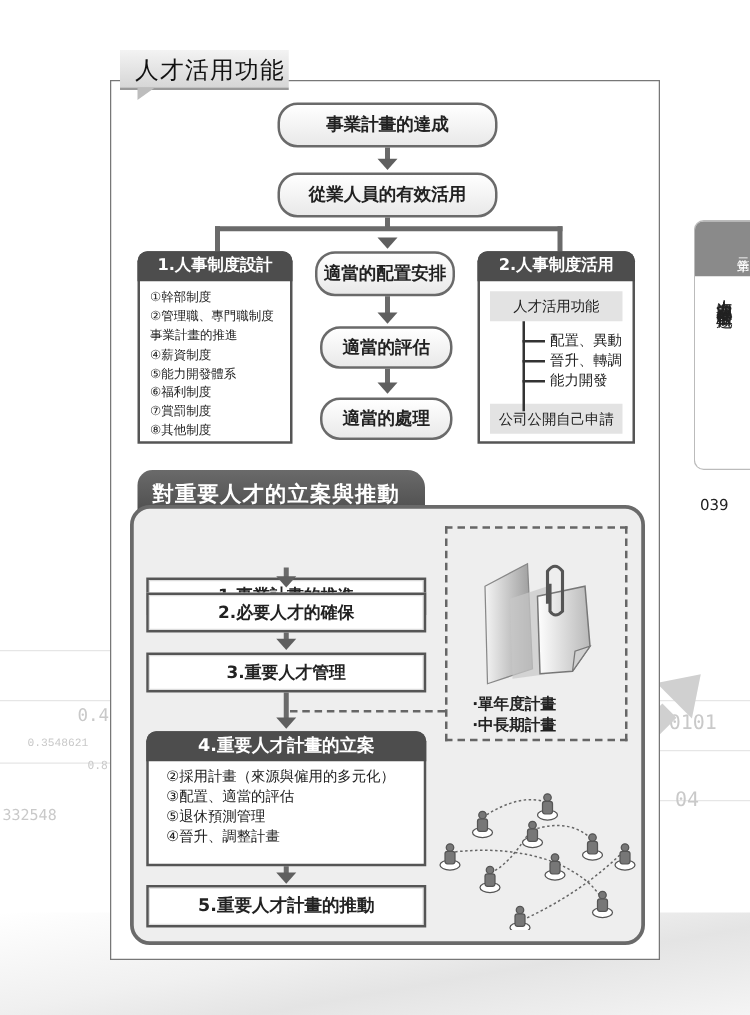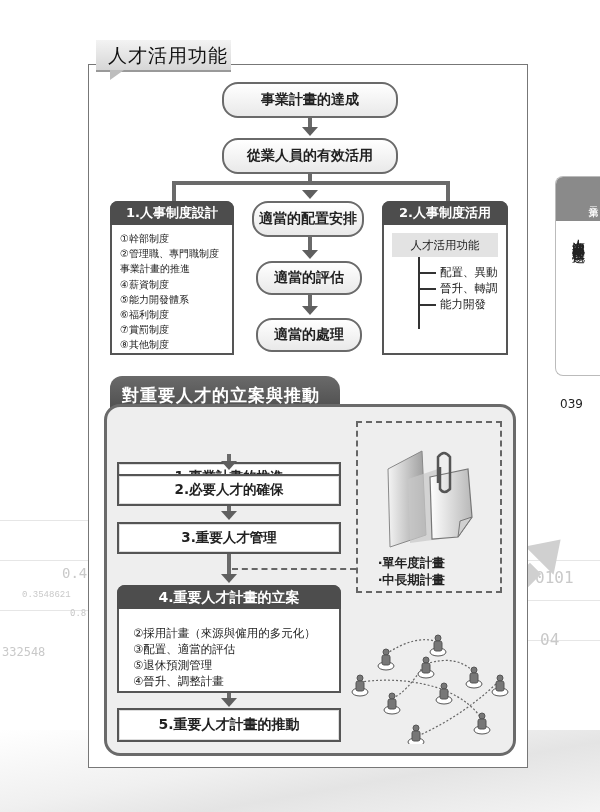--- a/index.html
+++ b/index.html
@@ -62,21 +62,21 @@
     background: linear-gradient(#6a6a6a, #4a4a4a); border-radius: 12px 14px 0 0;
     color: #fff; font-size: 17px; font-weight: bold; padding: 8px 0 0 12px; letter-spacing: 1px; }
   .sec2-panel { position: absolute; left: 104px; top: 404px; width: 412px; height: 352px;
     border: 3px solid #6a6a6a; border-radius: 16px; background: #eeeeee; }
   .rect-box { position: absolute; border: 2px solid #555; background: #fff;
     box-shadow: inset 0 0 0 1px #ddd; font-size: 13.5px; font-weight: bold;
     display: flex; align-items: center; justify-content: center; color: #222; }
   .plan-box { position: absolute; border: 2px solid #555; background: #fff; }
   .plan-head { background: #4d4d4d; color: #fff; font-size: 14px; font-weight: bold;
     text-align: center; height: 24px; line-height: 24px; border-radius: 8px 8px 0 0;
-    margin: -2px -2px 13px -2px; }
+    margin: -2px -2px 1px -2px; }
   .list2 { list-style: none; padding: 3px 0 0 14px; font-size: 11.5px; line-height: 16px; }
   .dashbox { position: absolute; left: 356px; top: 421px; width: 146px; height: 172px;
     border: 2px dashed #666; }
   .dash-h { position: absolute; left: 232px; top: 568px; width: 124px; border-top: 2px dashed #666; }
   .bullets { position: absolute; left: 20px; top: 131px; font-size: 12.5px; font-weight: bold; line-height: 17px; }
 
   
   .chapter { position: absolute; left: 555px; top: 176px; width: 45px; height: 200px;
     border: 1px solid #bbb; border-right: none; border-radius: 8px 0 0 8px; overflow: hidden; background: #fff; }
   .chapter-top { background: #8a8a8a; color: #fff; height: 44px; font-size: 10px;
@@ -145,20 +145,21 @@
 <div class="sidebox" style="left:382px;top:201px;width:126px;height:154px;border-radius:8px 8px 0 0;">
   <div class="sidebox-head">2.人事制度活用</div>
   <div style="padding:8px 8px 0 8px;">
     <div class="gray-bar">人才活用功能</div>
     <div class="tree">
       <div class="tree-v"></div>
       <div class="tree-item" style="top:8px;">配置、異動</div>
       <div class="tree-item" style="top:24px;">晉升、轉調</div>
       <div class="tree-item" style="top:40px;">能力開發</div>
     </div>
+    <div class="gray-bar">公司公開自己申請</div>
   </div>
 </div>
 
 <div class="sec2-tab">對重要人才的立案與推動</div>
 <div class="sec2-panel"></div>
 
 <div class="rect-box" style="left:117px;top:424px;width:224px;height:30px;margin-top:38px;">1.事業計畫的推進</div>
 <div class="vline" style="left:227px;top:454px;height:8px;"></div>
 <div class="arrow-down" style="left:221px;top:461px;"></div>
 <div class="rect-box" style="left:117px;top:474px;width:224px;height:32px;">2.必要人才的確保</div>

